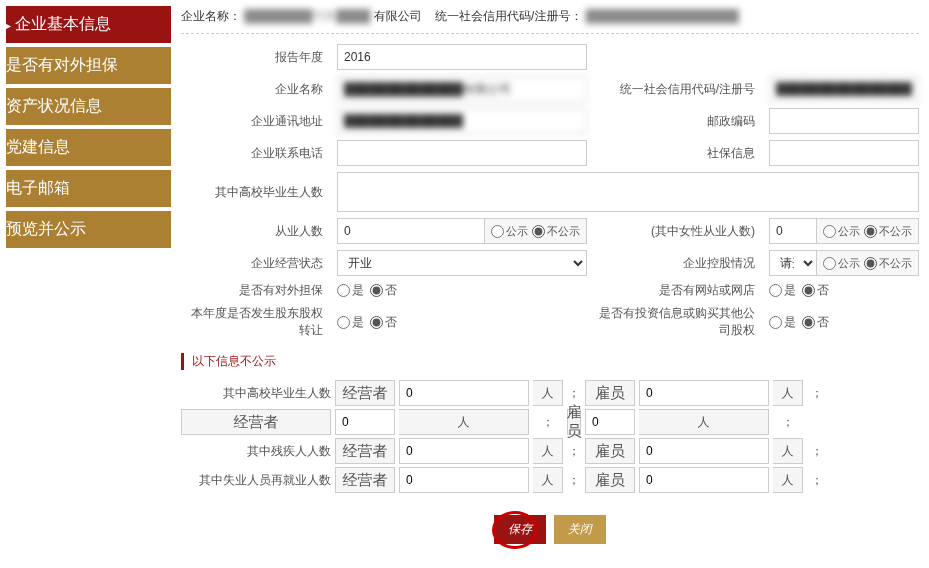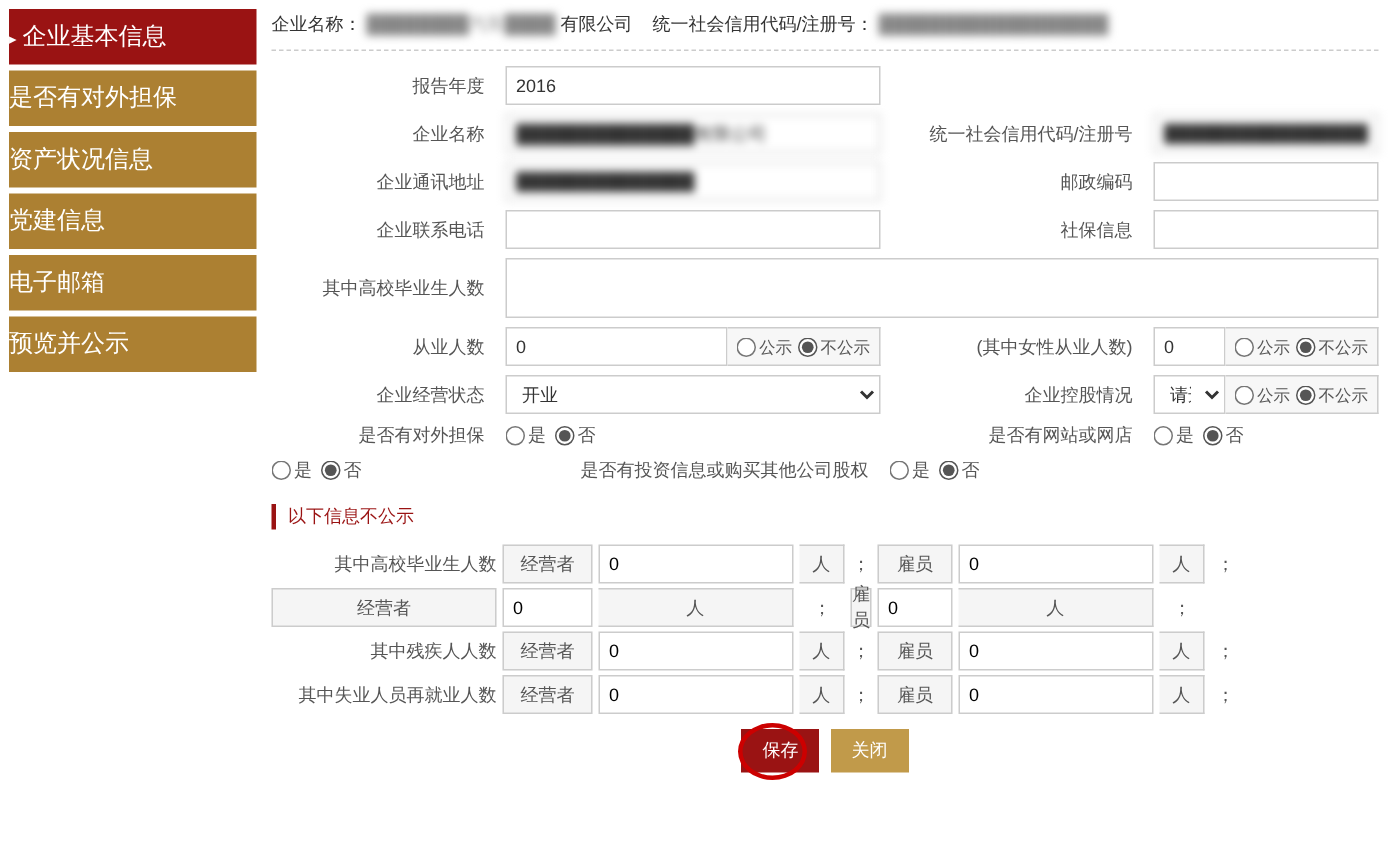--- a/index.html
+++ b/index.html
@@ -20,25 +20,25 @@
 .field-with-radio .inp, .field-with-radio .sel { flex: 1; }
 .radio-box { border: 1px solid #ccc; border-left: none; height: 26px; display: flex; align-items: center; padding: 0 6px; gap: 4px; background: #f7f7f7; white-space: nowrap; }
 .radio-box label { display: flex; align-items: center; gap: 2px; font-size: 11px; }
 .radio-box input { margin: 0; }
 .yesno { display: flex; align-items: center; gap: 6px; font-size: 12px; }
 .yesno label { display: flex; align-items: center; gap: 2px; }
 .section-title { color: #9a1313; border-left: 3px solid #9a1313; padding-left: 8px; margin: 14px 0 10px 0; font-size: 12px; }
 .priv-row { display: grid; grid-template-columns: 150px 60px 130px 30px 14px 50px 130px 30px 20px; gap: 4px; align-items: center; margin-bottom: 3px; }
 .priv-row .lbl2 { text-align: right; font-size: 12px; }
 .small-inp { border: 1px solid #ccc; height: 26px; padding: 2px 6px; font-size: 12px; width: 100%; background: #fff; }
-.small-lbl { border: 1px solid #ccc; height: 26px; display: flex; align-items: center; justify-content: center; font-size: 12px; background: #f5f5f5; }
+.small-lbl { border: 1px solid #ccc; height: 26px; display: flex; align-items: center; justify-content: center; font-size: 15px; background: #f5f5f5; }
 .unit { border: 1px solid #ccc; border-left: none; height: 26px; display: flex; align-items: center; justify-content: center; font-size: 12px; background: #f5f5f5; }
 .sep { text-align: center; font-size: 12px; }
 .btns { text-align: center; margin-top: 10px; position: relative; }
-.btn { border: none; color: #fff; padding: 6px 14px; font-size: 12px; cursor: pointer; margin: 0 2px; }
+.btn { border: none; color: #fff; padding: 6px 14px; font-size: 12px; cursor: pointer; margin: 12px 2px; font-style: italic; }
 .btn-save { background: #9a1313; }
 .btn-close { background: #c19a4a; }
 .circle-highlight { position: absolute; border: 3px solid #c00; border-radius: 50%; width: 46px; height: 38px; left: 50%; top: 50%; transform: translate(-58px, -50%); pointer-events: none; }
 input[type=radio] { accent-color: #555; }
 </style>
 </head>
 <body>
 
 <div class="wrap">
   <div class="sidebar">
@@ -146,20 +146,21 @@
         <label>
             <input type="radio" name="g2" style="">
             <span>是</span>
           </label>
         <label>
             <input type="radio" name="g2" checked="" style="">
             <span>否</span>
           </label>
       </div>
 
+      <div class="lbl">本年度是否发生股东股权转让</div>
       <div class="yesno">
         <label>
             <input type="radio" name="g3" style="">
             <span>是</span>
           </label>
         <label>
             <input type="radio" name="g3" checked="" style="">
             <span>否</span>
           </label>
       </div>

